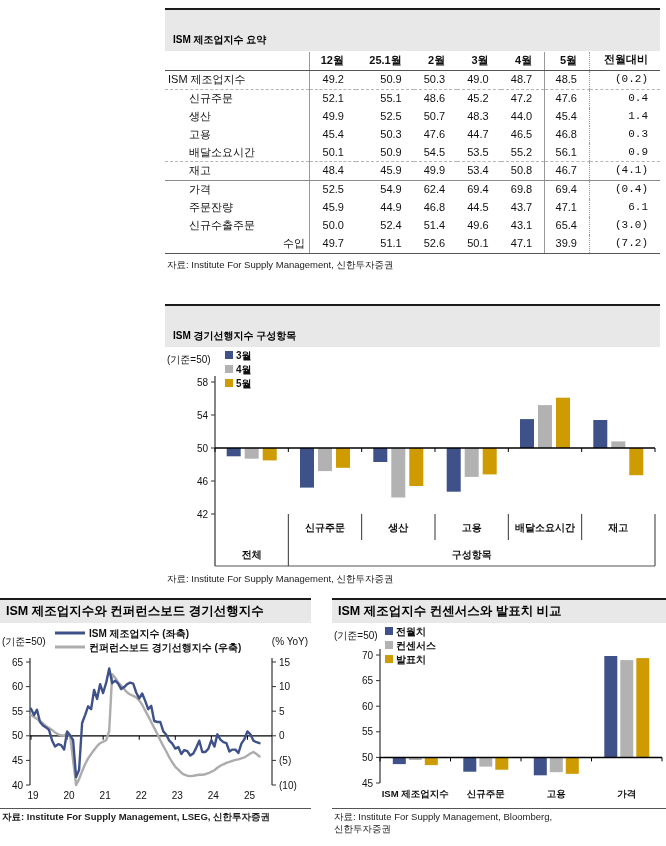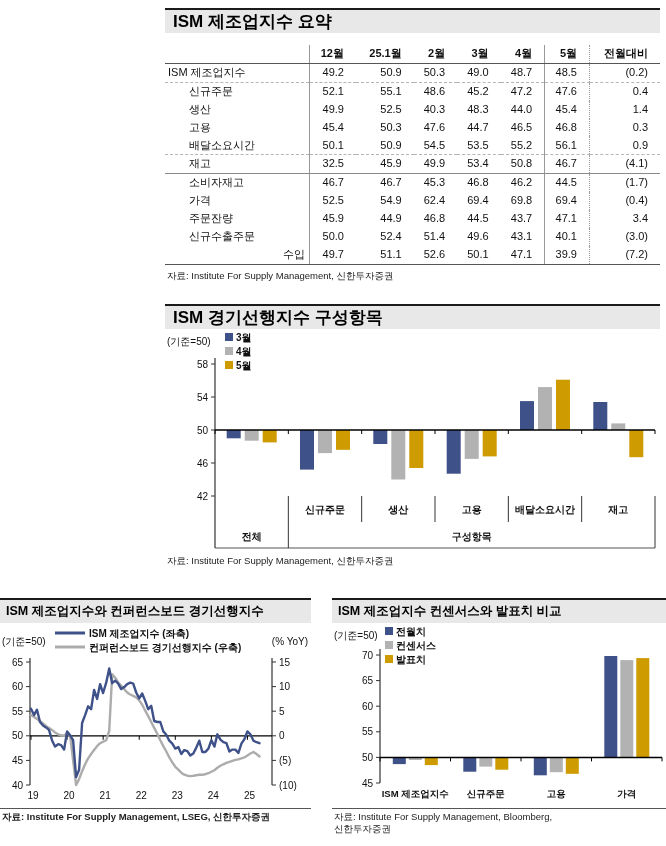--- a/index.html
+++ b/index.html
@@ -3,35 +3,35 @@
 <meta charset="utf-8">
 <style>
   html,body{margin:0;padding:0;}
   body{
     width:666px;height:846px;position:relative;background:#ffffff;
     font-family:"Liberation Sans","DejaVu Sans",sans-serif;color:#111;
   }
   .panel{position:absolute;}
   .panel-title{
     background:#e8e8e8;border-top:2.5px solid #1b1b1b;
-    font-size:17px;font-weight:700;color:#000;
-    padding:4px 8px 4px 8px;line-height:15px;white-space:nowrap;
+    font-size:10px;font-weight:700;color:#000;
+    padding:22px 8px 4px 8px;line-height:15px;white-space:nowrap;
   }
   .panel-title.small{font-size:12.5px;padding:4px 20px 4px 6px;}
   
-  #tbl-wrap table{border-collapse:collapse;width:495px;font-size:11px;margin-top:12px;}
+  #tbl-wrap table{border-collapse:collapse;width:495px;font-size:11px;margin-top:1px;}
   #tbl-wrap th,#tbl-wrap td{
     padding:2.2px 12px 2.2px 0;text-align:right;line-height:13.5px;color:#111;white-space:nowrap;
   }
   #tbl-wrap th{font-weight:700;border-bottom:1.2px solid #555;}
   #tbl-wrap th:first-child,#tbl-wrap td:first-child{text-align:left;padding-left:3px;padding-right:4px;}
   #tbl-wrap th:nth-child(1),#tbl-wrap td:nth-child(1){border-right:1px solid #999;width:116px;}
   #tbl-wrap th:nth-child(6),#tbl-wrap td:nth-child(6){border-right:1px solid #999;}
   #tbl-wrap th:nth-child(7),#tbl-wrap td:nth-child(7){border-right:1px dotted #999;}
-  #tbl-wrap th:nth-child(8),#tbl-wrap td:nth-child(8){width:58px;}
+  #tbl-wrap th:nth-child(8),#tbl-wrap td:nth-child(8){width:58px;font-family:Liberation Mono, monospace;}
   #tbl-wrap td.indent-cell{padding-left:24px;}
   #tbl-wrap tr.main td{border-bottom:1px dashed #b5b5b5;}
   #tbl-wrap tr.g1-dash td{border-bottom:1px dashed #b5b5b5;}
   #tbl-wrap tr.g1-last td{border-bottom:1.4px solid #8a8a8a;}
   #tbl-wrap tr.g2-last td{border-bottom:1.4px solid #555;text-align:right;}
   .source{font-size:9.5px;color:#222;margin:5px 0 0 2px;line-height:12px;}
   .rule{border-top:1.4px solid #555;margin-top:3px;height:0;}
   svg{display:block;margin-top:2px;}
   svg text{font-family:"Liberation Sans","DejaVu Sans",sans-serif;}
 </style>
@@ -71,21 +71,21 @@
           <td>48.6</td>
           <td>45.2</td>
           <td>47.2</td>
           <td>47.6</td>
           <td>0.4</td>
         </tr>
         <tr class="g1">
           <td class="indent-cell">생산</td>
           <td>49.9</td>
           <td>52.5</td>
-          <td>40.3</td>
+          <td>50.7</td>
           <td>48.3</td>
           <td>44.0</td>
           <td>45.4</td>
           <td>1.4</td>
         </tr>
         <tr class="g1">
           <td class="indent-cell">고용</td>
           <td>45.4</td>
           <td>50.3</td>
           <td>47.6</td>
@@ -99,66 +99,56 @@
           <td>50.1</td>
           <td>50.9</td>
           <td>54.5</td>
           <td>53.5</td>
           <td>55.2</td>
           <td>56.1</td>
           <td>0.9</td>
         </tr>
         <tr class="g1-last">
           <td class="indent-cell">재고</td>
-          <td>32.5</td>
+          <td>48.4</td>
           <td>45.9</td>
           <td>49.9</td>
           <td>53.4</td>
           <td>50.8</td>
           <td>46.7</td>
           <td>(4.1)</td>
-        </tr>
-        <tr class="g2">
-          <td class="indent-cell">소비자재고</td>
-          <td>46.7</td>
-          <td>46.7</td>
-          <td>45.3</td>
-          <td>46.8</td>
-          <td>46.2</td>
-          <td>44.5</td>
-          <td>(1.7)</td>
         </tr>
         <tr class="g2">
           <td class="indent-cell">가격</td>
           <td>52.5</td>
           <td>54.9</td>
           <td>62.4</td>
           <td>69.4</td>
           <td>69.8</td>
           <td>69.4</td>
           <td>(0.4)</td>
         </tr>
         <tr class="g2">
           <td class="indent-cell">주문잔량</td>
           <td>45.9</td>
           <td>44.9</td>
           <td>46.8</td>
           <td>44.5</td>
           <td>43.7</td>
           <td>47.1</td>
-          <td>3.4</td>
+          <td>6.1</td>
         </tr>
         <tr class="g2">
           <td class="indent-cell">신규수출주문</td>
           <td>50.0</td>
           <td>52.4</td>
           <td>51.4</td>
           <td>49.6</td>
           <td>43.1</td>
-          <td>40.1</td>
+          <td>65.4</td>
           <td>(3.0)</td>
         </tr>
         <tr class="g2-last">
           <td class="indent-cell">수입</td>
           <td>49.7</td>
           <td>51.1</td>
           <td>52.6</td>
           <td>50.1</td>
           <td>47.1</td>
           <td>39.9</td>

